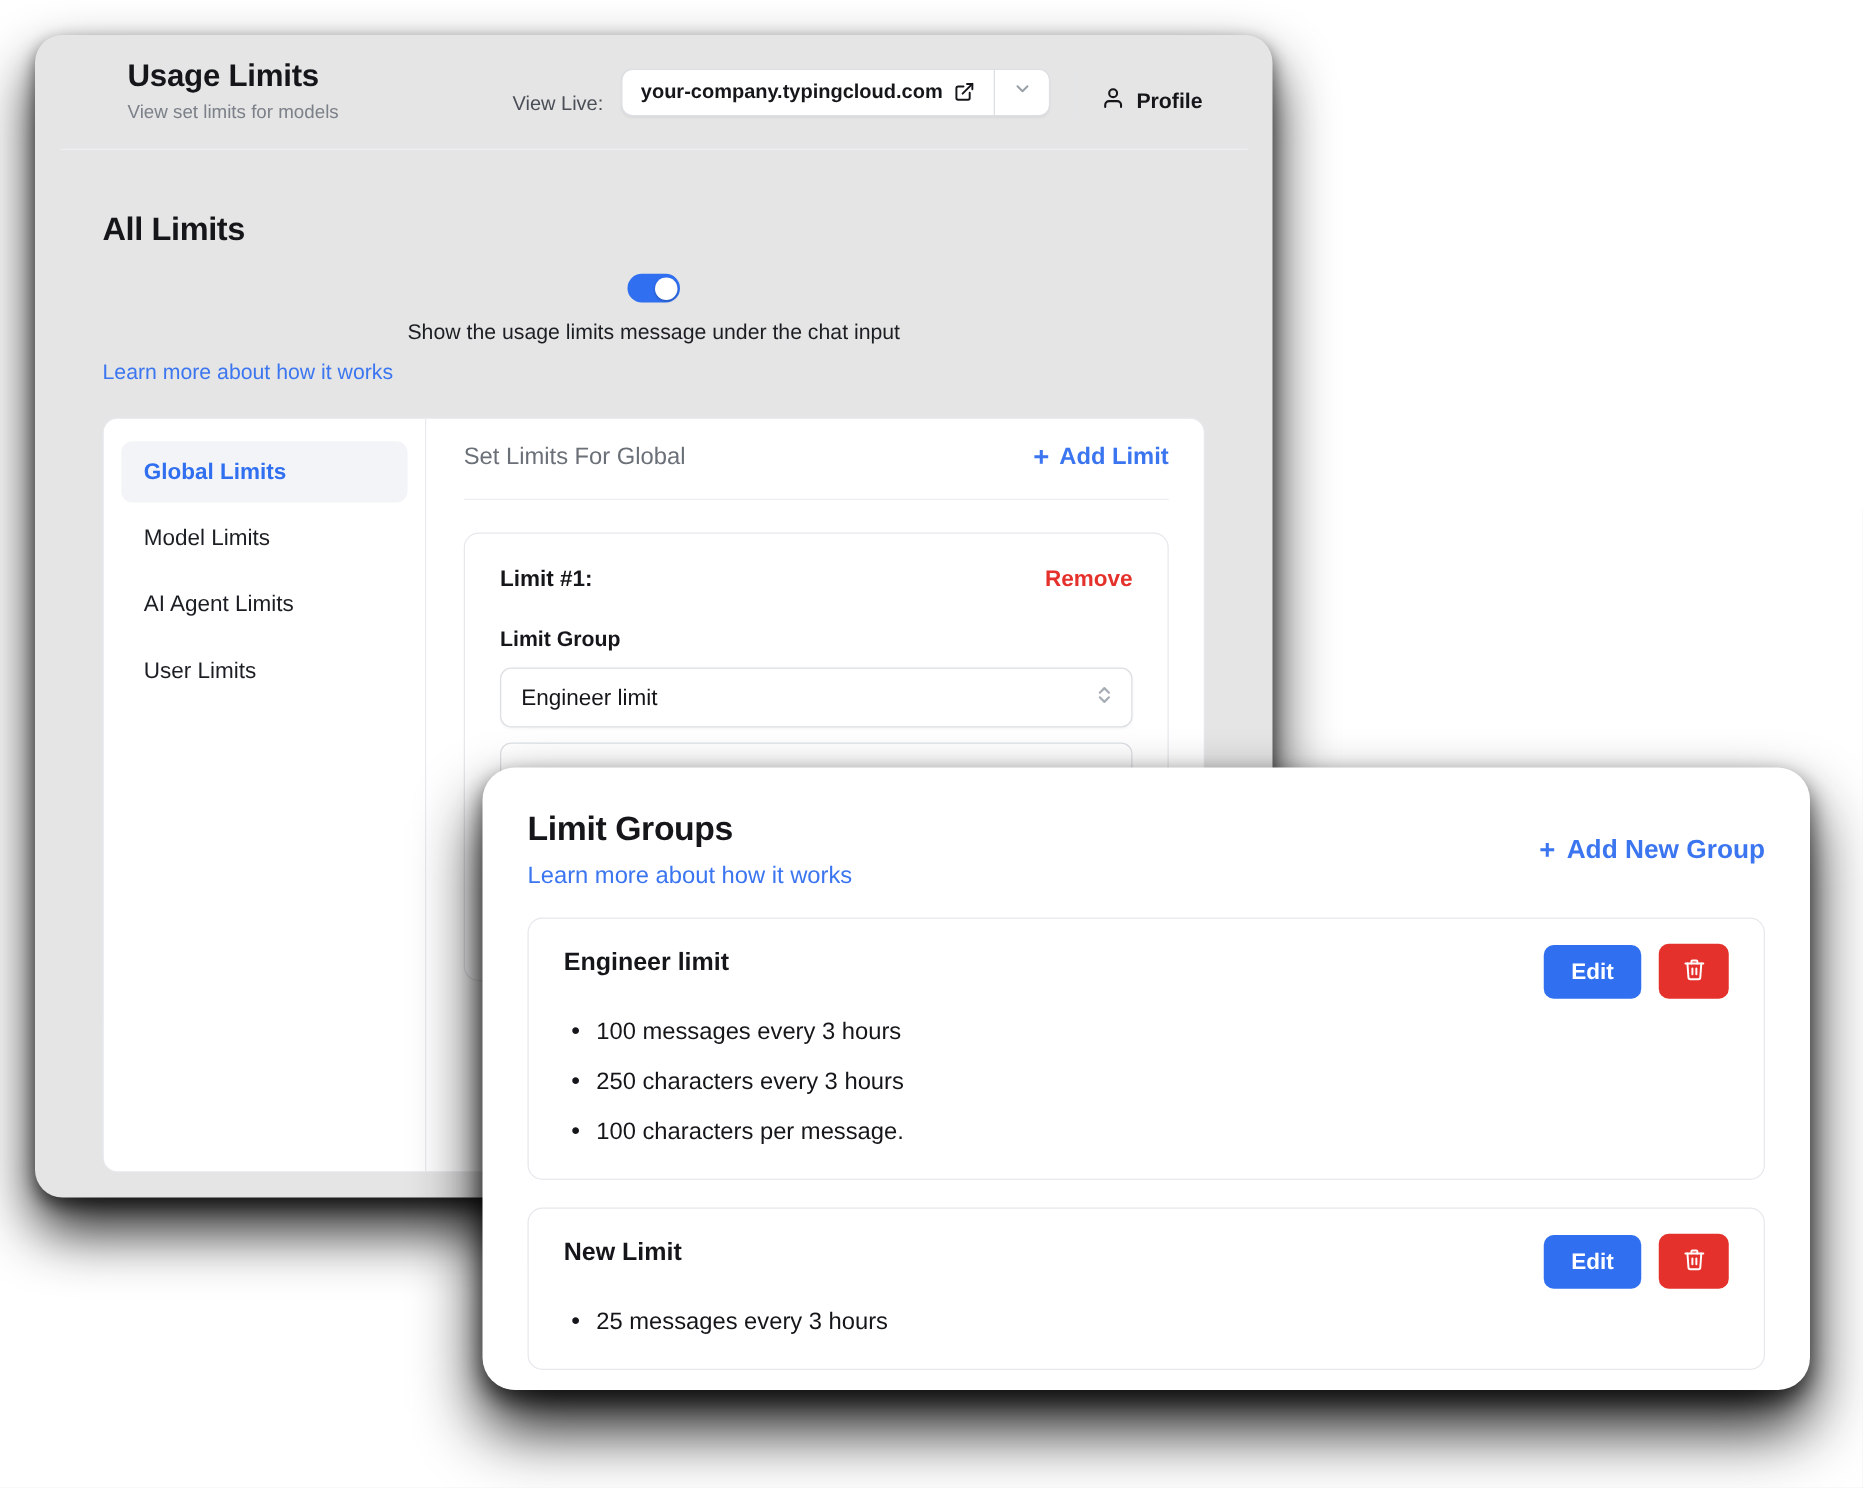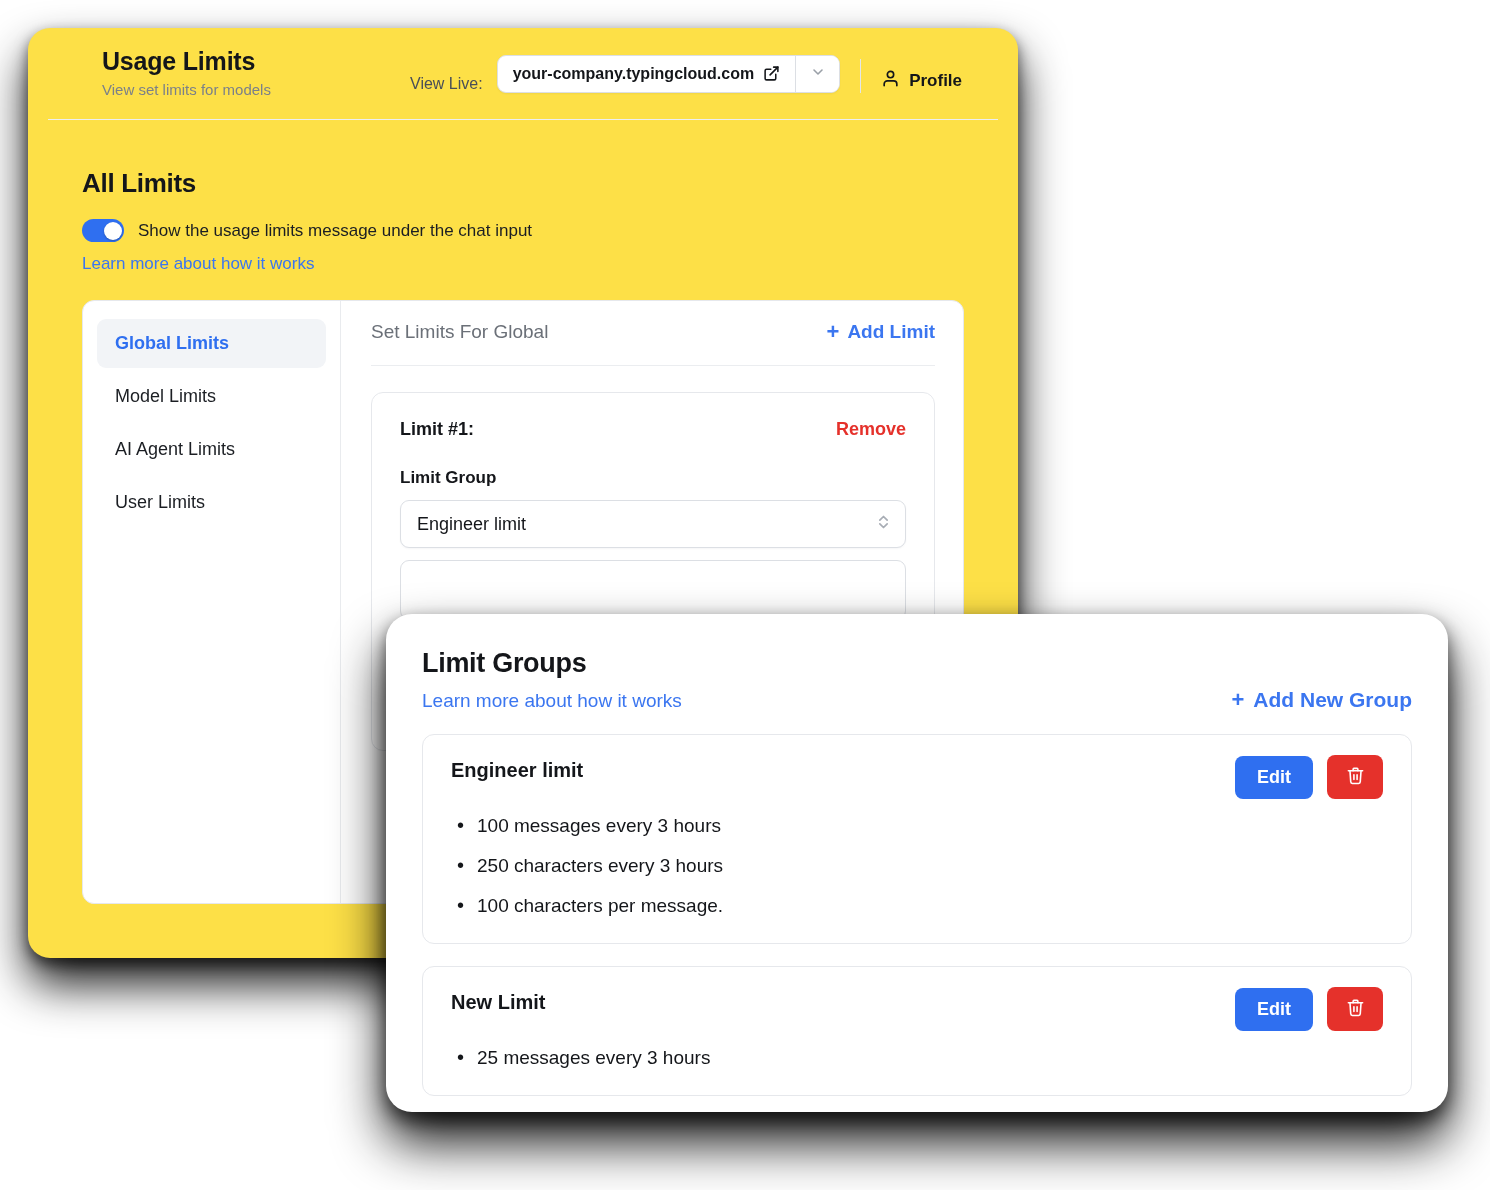--- a/index.html
+++ b/index.html
@@ -10,21 +10,21 @@
     font-family: "Liberation Sans", sans-serif;
     -webkit-font-smoothing: antialiased;
   }
   #stage { position: relative; width: 1490px; height: 1190px; overflow: hidden; }
 
   
   .window-card {
     position: absolute;
     left: 28px; top: 28px;
     width: 990px; height: 930px;
-    background: #fde047;
+    background: #e5e5e5;
     border-radius: 22px;
     box-shadow: 0 26px 46px rgba(0,0,0,0.90), 0 6px 14px rgba(0,0,0,0.55);
     overflow: hidden;
   }
 
   
   .win-header {
     position: relative;
     height: 92px;
     display: flex; align-items: center;
@@ -42,21 +42,21 @@
   .url-box { display: flex; align-items: center; gap: 9px; padding: 9px 15px; font-size: 16px; font-weight: 700; color: #14161a; white-space: nowrap; }
   .url-ext-icon { display: inline-flex; }
   .url-caret { width: 44px; display: flex; align-items: center; justify-content: center; border-left: 1px solid #dcdfe4; background: #fff; }
   .hdr-divider { width: 1px; height: 34px; background: #e3e6ea; margin: 0 20px; }
   .profile-btn { display: flex; align-items: center; gap: 9px; font-size: 17px; font-weight: 700; color: #14161a; white-space: nowrap; }
 
   
   .win-body { padding: 48px 54px 0 54px; }
   .section-title { font-size: 26px; font-weight: 700; color: #14161a; letter-spacing: -0.3px; }
 
-  .toggle-row { display: flex; align-items: center; gap: 14px; margin-top: 20px; }
+  .toggle-row { display: flex; align-items: center; gap: 14px; margin-top: 20px; flex-direction: column; }
   .switch { width: 42px; height: 23px; border-radius: 999px; background: #2f6ff0; position: relative; flex: 0 0 auto; }
   .switch .knob { position: absolute; top: 2.5px; right: 2.5px; width: 18px; height: 18px; border-radius: 50%; background: #fff; box-shadow: 0 1px 2px rgba(0,0,0,.25); }
   .toggle-label { font-size: 17px; color: #1b1e23; }
   .link { color: #3b76f0; font-size: 17px; text-decoration: none; display: inline-block; margin-top: 12px; }
 
   
   .panel {
     margin-top: 26px;
     border: 1px solid #e6e8ec;
     border-radius: 12px;
@@ -90,21 +90,21 @@
   
   .overlay-card {
     position: absolute;
     left: 386px; top: 614px;
     width: 1062px; height: 498px;
     background: #ffffff;
     border-radius: 26px;
     box-shadow: 0 30px 52px rgba(0,0,0,0.92), 0 8px 18px rgba(0,0,0,0.6);
     padding: 34px 36px 0 36px;
   }
-  .ov-head { display: flex; align-items: flex-end; justify-content: space-between; }
+  .ov-head { display: flex; align-items: center; justify-content: space-between; }
   .ov-title { font-size: 27px; font-weight: 700; color: #14161a; letter-spacing: -0.3px; }
   .ov-link { color: #3b76f0; font-size: 19px; text-decoration: none; display: inline-block; margin-top: 11px; }
   .add-group { display: flex; align-items: center; gap: 9px; color: #3b76f0; font-size: 21px; font-weight: 700; cursor: pointer; white-space: nowrap; }
 
   .group-card { margin-top: 22px; border: 1px solid #e6e8ec; border-radius: 12px; padding: 24px 28px 26px 28px; background: #fff; position: relative; }
   .group-card-head { display: flex; align-items: flex-start; justify-content: space-between; }
   .group-name { font-size: 20px; font-weight: 700; color: #14161a; }
   .group-actions { display: flex; gap: 14px; align-items: center; margin-top: -4px; }
   .btn-edit { background: #2f6ff0; color: #fff; font-size: 18px; font-weight: 700; border: none; border-radius: 8px; padding: 11px 22px; cursor: pointer; font-family: inherit; }
   .btn-del { background: #e5312b; border: none; border-radius: 8px; width: 56px; height: 44px; display: flex; align-items: center; justify-content: center; cursor: pointer; }

